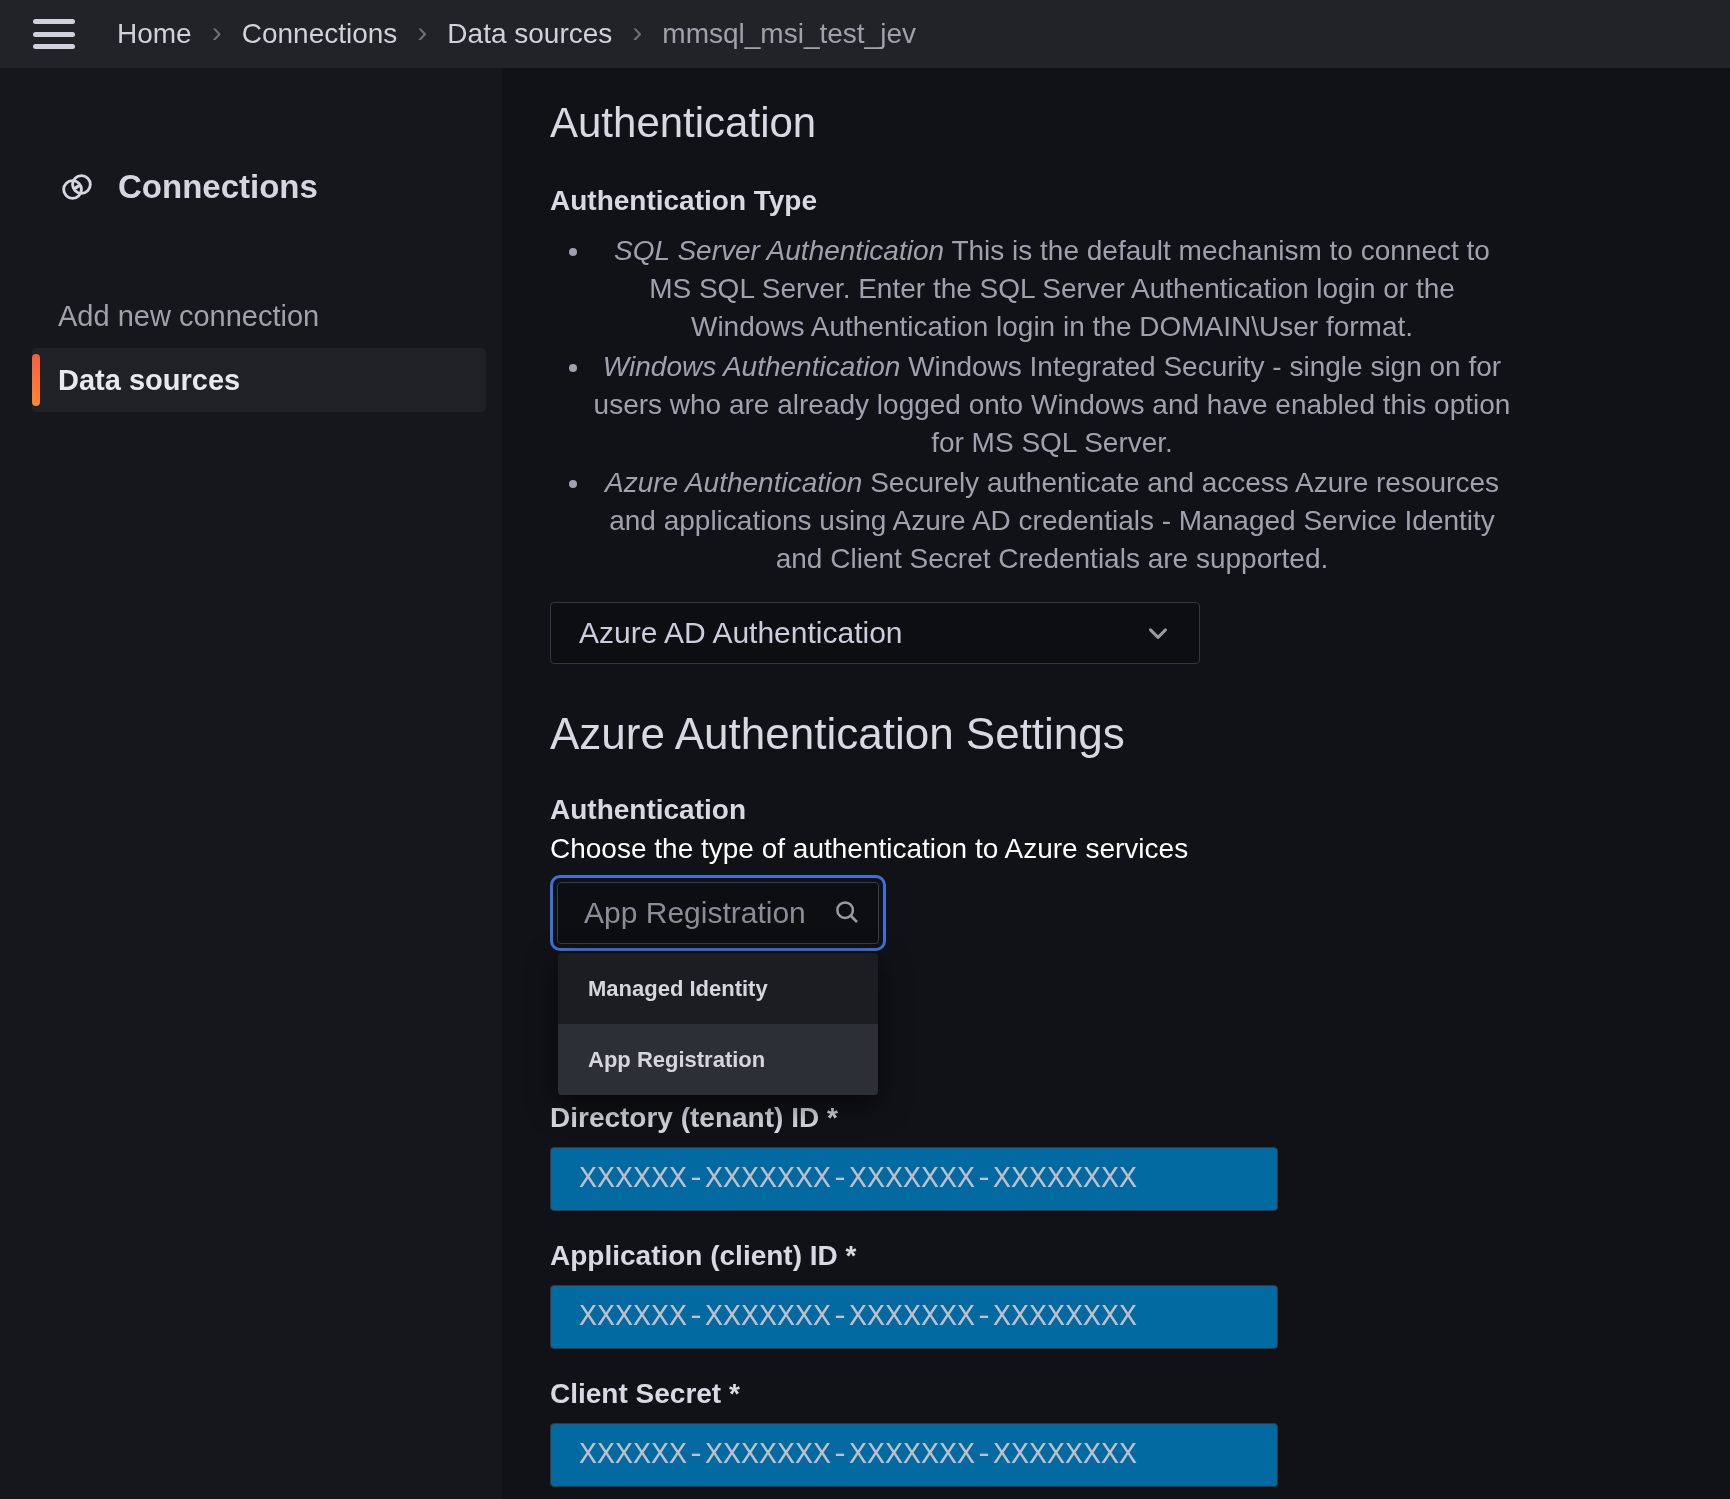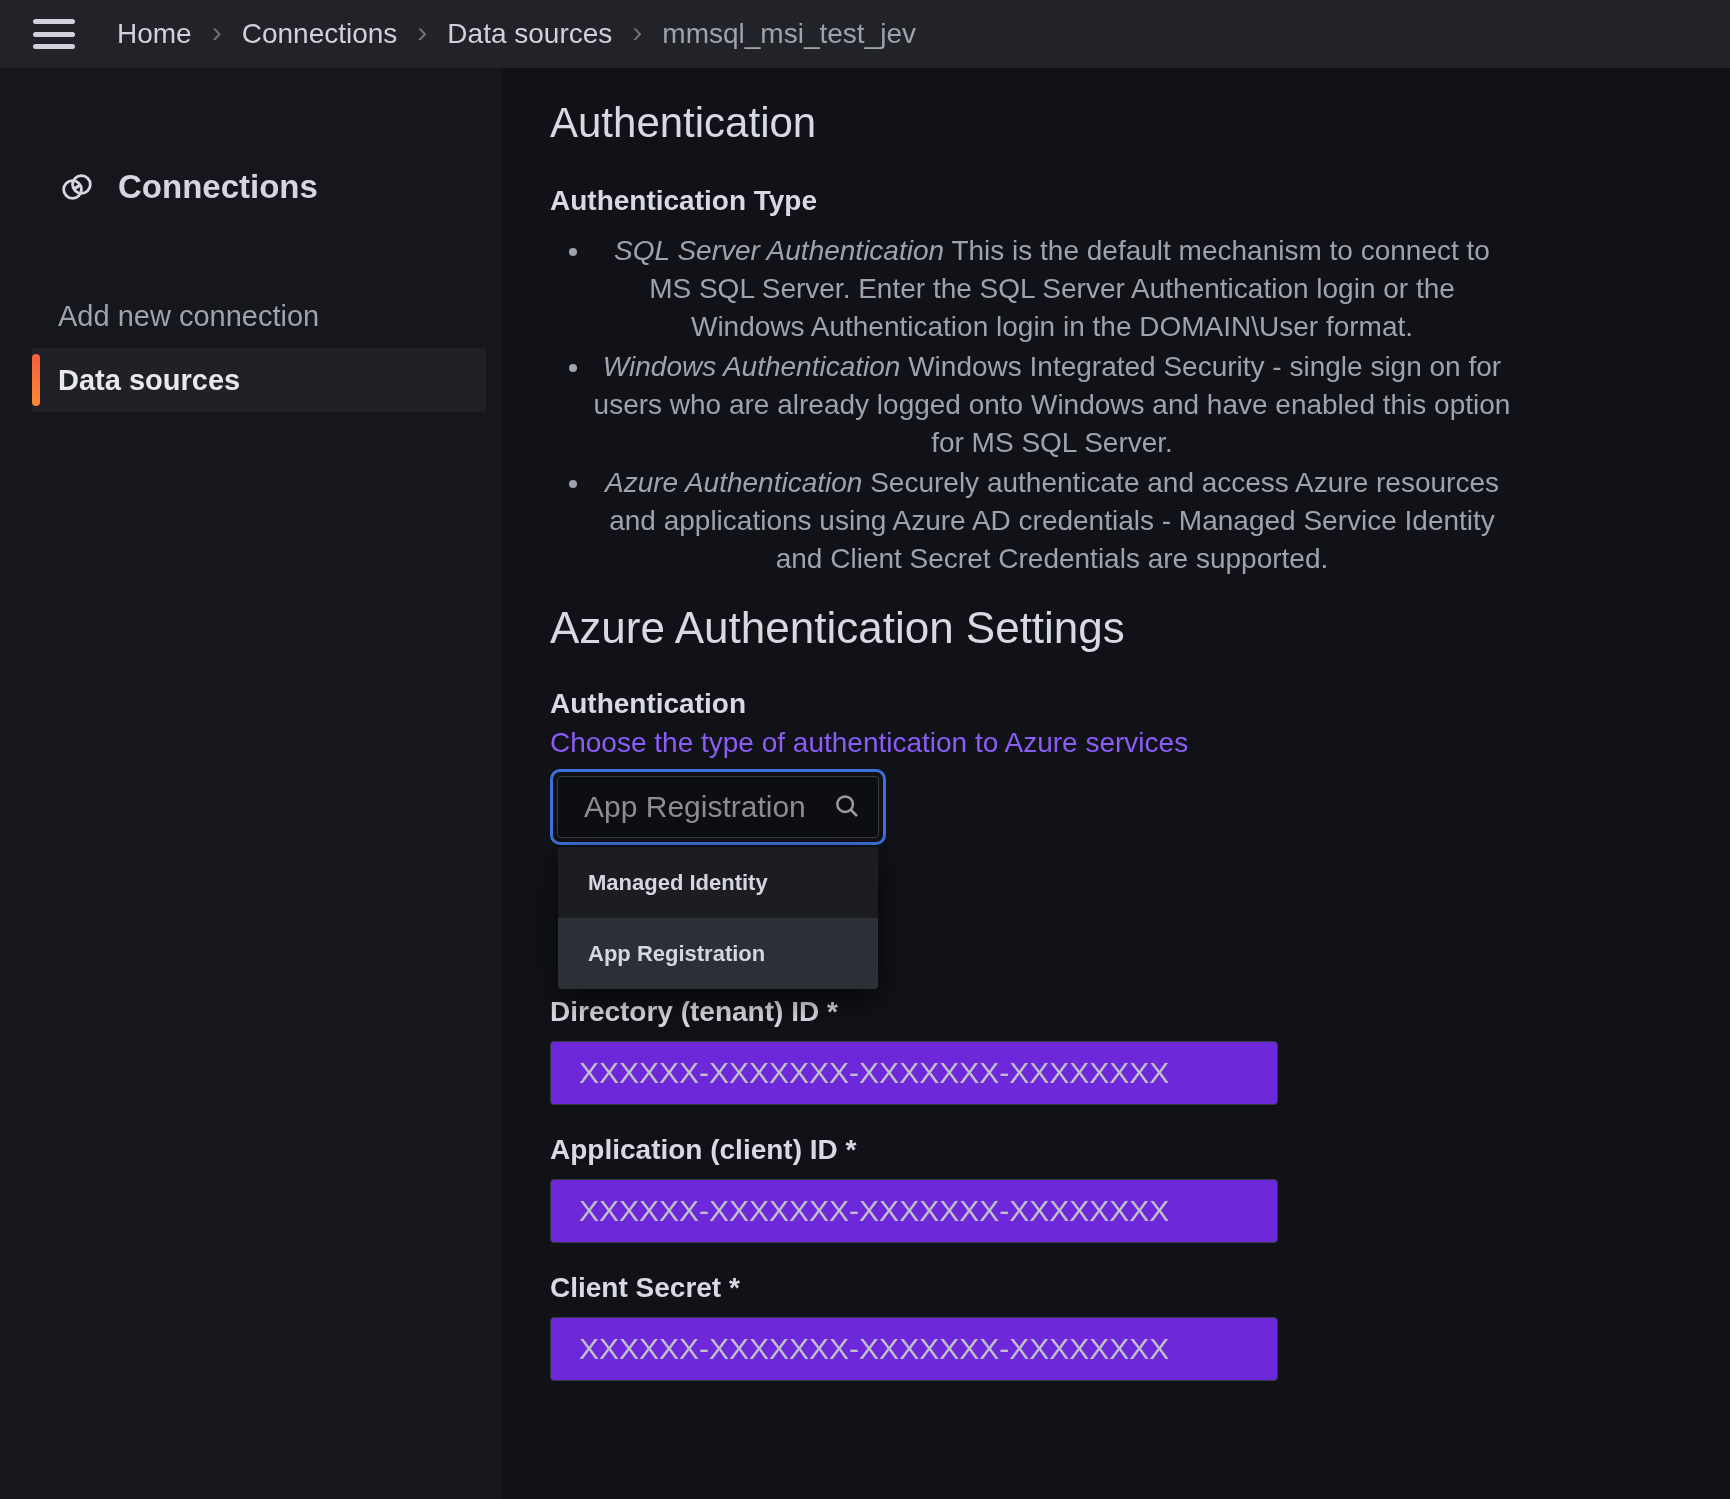--- a/index.html
+++ b/index.html
@@ -39,21 +39,21 @@
   .side-item.active .label { margin-left:0; }
 
   
   .content { position:absolute; top:68px; left:502px; width:1212px; height:1431px;
     background:#111217; padding:30px 0 0 48px; }
 
   h1.page-h { font-size:42px; font-weight:500; color:#d8d9e2; line-height:1.2; margin-bottom:36px; }
   h2.page-h { font-size:44px; font-weight:500; color:#d8d9e2; line-height:1.2; margin-bottom:32px; }
 
   .field-label { font-size:28px; font-weight:700; color:#d8d9e2; line-height:34px; }
-  .field-desc  { font-size:28px; color:#8b5cf6; line-height:36px; margin-top:4px; }
+  .field-desc  { font-size:28px; color:#ffffff; line-height:36px; margin-top:4px; }
 
   ul.bullets { margin:14px 0 24px 0; padding-left:42px; width:962px;
     font-size:28px; line-height:38px; color:#9fa1ad;text-align:center; }
   ul.bullets li { margin-bottom:2px; }
   ul.bullets em { font-style:italic; }
 
   
   .select {
     width:650px; height:62px; background:#0d0e12; border:1px solid #35373e; border-radius:4px;
     display:flex; align-items:center; justify-content:space-between;
@@ -76,23 +76,23 @@
   .menu { position:absolute; left:8px; top:calc(100% + 2px); width:320px;
     background:#1c1d23; border-radius:4px; box-shadow:0 10px 30px rgba(0,0,0,.6);
     z-index:10; overflow:hidden; }
   .menu-item { height:71px; display:flex; align-items:center; padding-left:30px;
     font-size:22px; font-weight:600; color:#d5d6de; cursor:pointer; }
   .menu-item.selected { background:#2d2f36; }
 
   .form-group { margin-bottom:28px; }
   .form-group .field-label { margin-bottom:12px; }
   .text-input {
-    width:728px; height:64px; background:#6d28d9; border:1px solid #35373e; border-radius:4px;
+    width:728px; height:64px; background:#0369a1; border:1px solid #35373e; border-radius:4px;
     color:#bfc0ca; font-size:30px; padding:0 24px 0 28px;
-    font-family:Liberation Sans, sans-serif; outline:none;
+    font-family:Liberation Mono, monospace; outline:none;
   }
 </style>
 </head>
 <body>
 
 <div class="screen">
 
   <header class="topbar">
     <button class="hamburger" aria-label="menu">
       <span style="display:contents">
@@ -146,20 +146,28 @@
       <li>
         <em>Windows Authentication</em>
         <span>Windows Integrated Security - single sign on for users who are already logged onto Windows and have enabled this option for MS SQL Server.</span>
       </li>
       <li>
         <em>Azure Authentication</em>
         <span>Securely authenticate and access Azure resources and applications using Azure AD credentials - Managed Service Identity and Client Secret Credentials are supported.</span>
       </li>
     </ul>
 
+    <div class="select">
+      <span class="select-value">Azure AD Authentication</span>
+      <span style="display:flex">
+        <svg viewBox="0 0 24 24" fill="none" stroke="#9a9ba0" stroke-width="2.4" stroke-linecap="round" stroke-linejoin="round">
+          <polyline points="6,9.5 12,15.5 18,9.5"></polyline>
+        </svg>
+      </span>
+    </div>
 
     <h2 class="page-h settings-h">Azure Authentication Settings</h2>
 
     <div class="field-label">Authentication</div>
     <div class="field-desc">Choose the type of authentication to Azure services</div>
 
     <div class="combo-wrap">
       <div class="focus-ring">
         <input class="combo-input" type="text" readonly="" value="App Registration" style="">
         <span class="combo-search">

